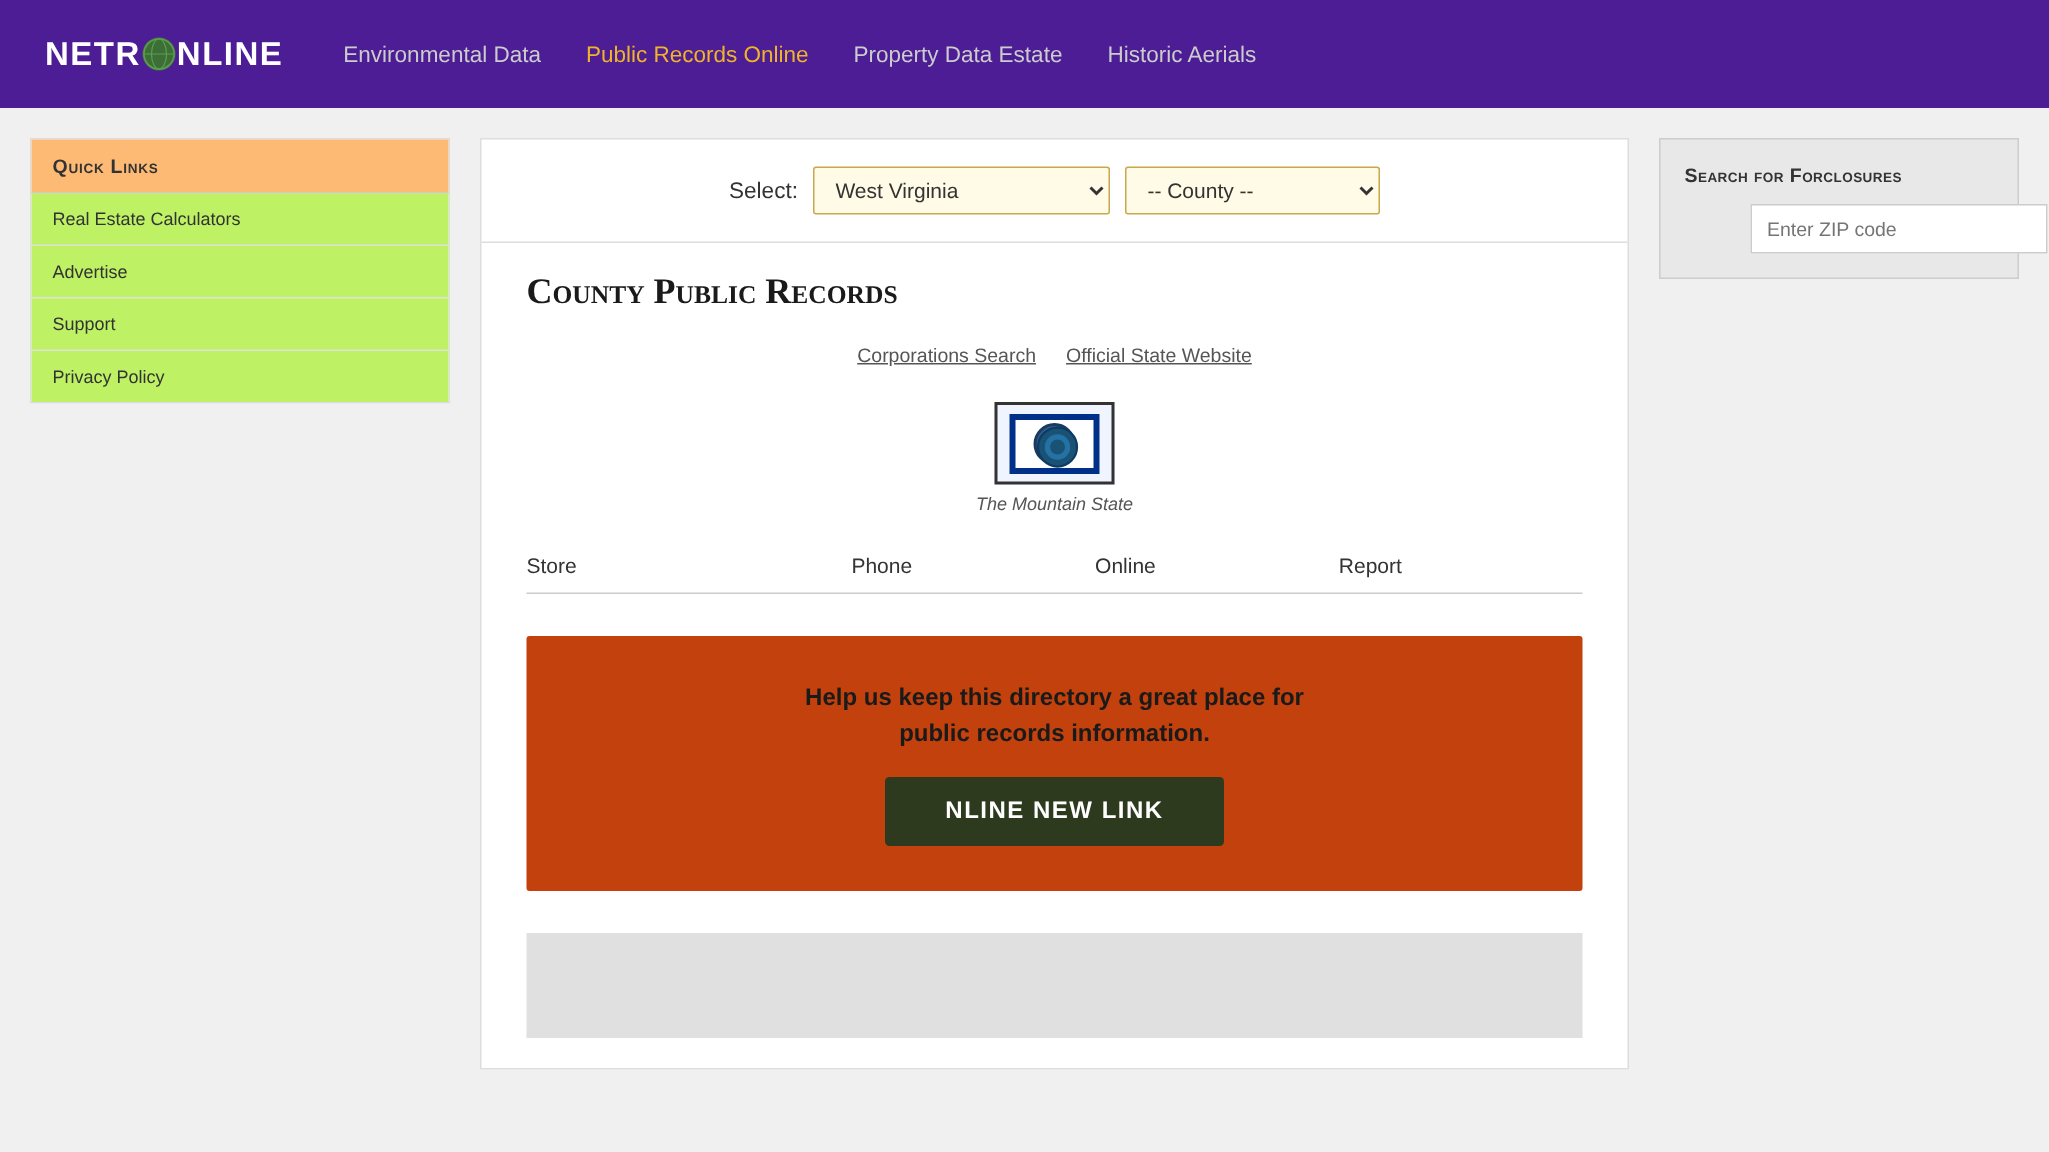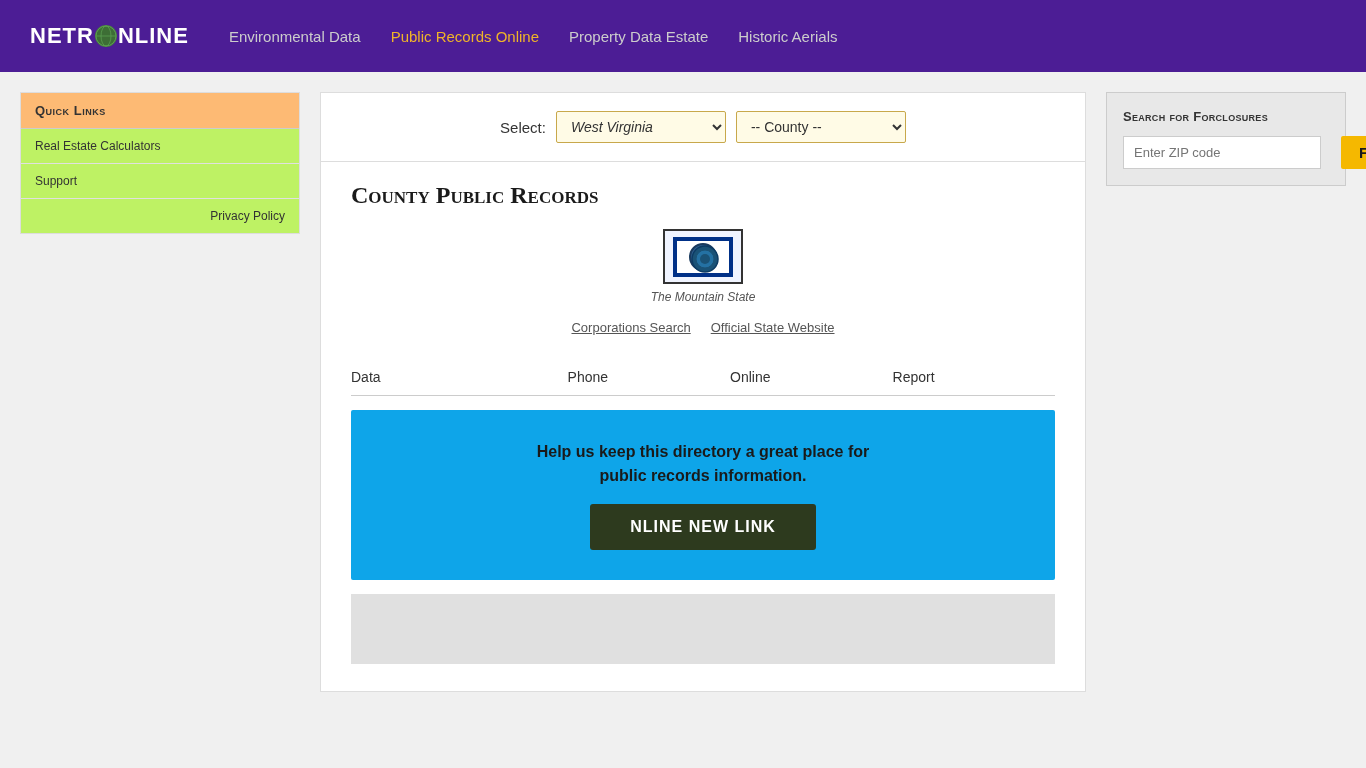--- a/index.html
+++ b/index.html
@@ -81,21 +81,21 @@
       border-bottom: 1px solid #ccc;
     }
     .quick-link-item {
       padding: 10px 14px;
       border-bottom: 1px solid #e0e0e0;
       font-size: 12px;
       color: #333;
       cursor: pointer;
       background: #bef264;
     }
-    .quick-link-item:last-child { border-bottom: none; text-align: right; }
+    .quick-link-item:last-child { border-bottom: none; }
 
     
     #main {
       flex: 1;
       background: #ffffff;
       border: 1px solid #ddd;
       min-height: 600px;
     }
 
     
@@ -113,21 +113,21 @@
     }
     .state-select, .county-select {
       padding: 6px 10px;
       font-size: 14px;
       border: 1px solid #c8a84b;
       background: #fffbe6;
       color: #333;
       border-radius: 2px;
       cursor: pointer;
     }
-    .state-select { width: 170px; font-style: italic; }
+    .state-select { width: 198px; }
     .county-select { width: 170px; }
 
     
     #content-area {
       padding: 20px 30px;
     }
     #page-title-text {
       text-align: left;
       font-size: 24px;
       font-variant: small-caps;
@@ -204,22 +204,22 @@
       margin-bottom: 10px;
     }
     .table-col-header {
       font-size: 14px;
       color: #333;
       font-weight: normal;
     }
 
     
     #cta-box {
-      background: #0ea5e9;
-      margin: 14px 0;
+      background: #c2410c;
+      margin: 28px 0;
       padding: 30px 32px;
       text-align: center;
       border-radius: 2px;
     }
     #cta-text {
       font-size: 16px;
       font-weight: bold;
       color: #1a1a1a;
       margin-bottom: 16px;
       line-height: 1.5;
@@ -269,20 +269,21 @@
       font-size: 15px;
       font-weight: bold;
       cursor: pointer;
       border-radius: 2px;
       float: right;
     }
     .zip-row {
       display: flex;
       align-items: center;
       gap: 20px;
+      margin-left: 44px;
     }
     #zip-input-field {
       flex: 1;
       padding: 8px 10px;
       font-size: 13px;
       border: 1px solid #ccc;
       background: #fff;
       color: #999;
     }
   </style>
@@ -308,63 +309,64 @@
     <a class="nav-item">Historic Aerials</a>
   </nav>
 </header>
 
 <div id="layout">
 
   <aside id="sidebar">
     <div id="quick-links-box">
       <div id="quick-links-title">Quick Links</div>
       <div class="quick-link-item">Real Estate Calculators</div>
+      <div class="quick-link-item">Advertise</div>
       <div class="quick-link-item">Support</div>
       <div class="quick-link-item">Privacy Policy</div>
     </div>
   </aside>
 
   <main id="main">
 
     <div id="select-bar">
       <span id="select-label">Select:</span>
       <select class="state-select">
         <option>West Virginia</option>
       </select>
       <select class="county-select">
         <option>-- County --</option>
       </select>
     </div>
 
     <div id="content-area">
       <h1 id="page-title-text">County Public Records</h1>
+
+      <div id="state-links">
+        <a class="state-link">Corporations Search</a>
+        <a class="state-link">Official State Website</a>
+      </div>
 
       <div id="state-flag-area">
         <div id="state-flag">
           <div id="flag-inner">
             <div id="flag-blue-border"></div>
             <div id="flag-seal">
               <svg width="28" height="28" viewBox="0 0 28 28">
                 <circle cx="14" cy="14" r="13" fill="#1a5276" stroke="#0d3b63" stroke-width="1.5"></circle>
                 <circle cx="14" cy="14" r="9" fill="#2471a3" stroke="#1a5276" stroke-width="1"></circle>
                 <circle cx="14" cy="14" r="5" fill="#1a5276"></circle>
               </svg>
             </div>
           </div>
         </div>
         <span id="state-nickname">The Mountain State</span>
       </div>
 
-      <div id="state-links">
-        <a class="state-link">Corporations Search</a>
-        <a class="state-link">Official State Website</a>
-      </div>
-
       <div id="table-header">
-        <div class="table-col-header">Data</div>
+        <div class="table-col-header">Store</div>
         <div class="table-col-header">Phone</div>
         <div class="table-col-header">Online</div>
         <div class="table-col-header">Report</div>
       </div>
 
       <div id="cta-box">
         <div id="cta-text">
           <span>Help us keep this directory a great place for</span><br>
           <span>public records information.</span>
         </div>

